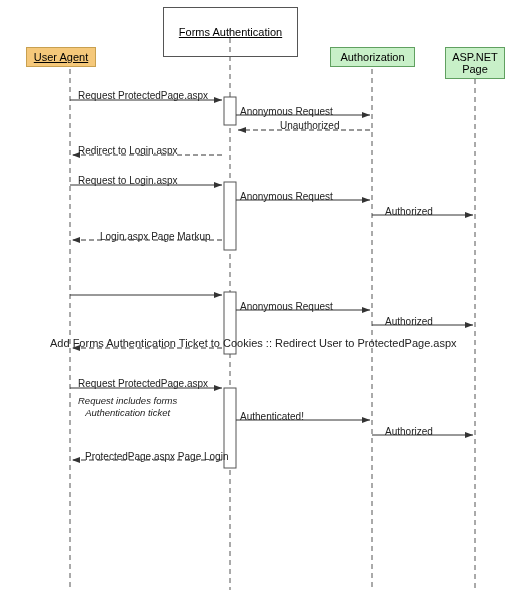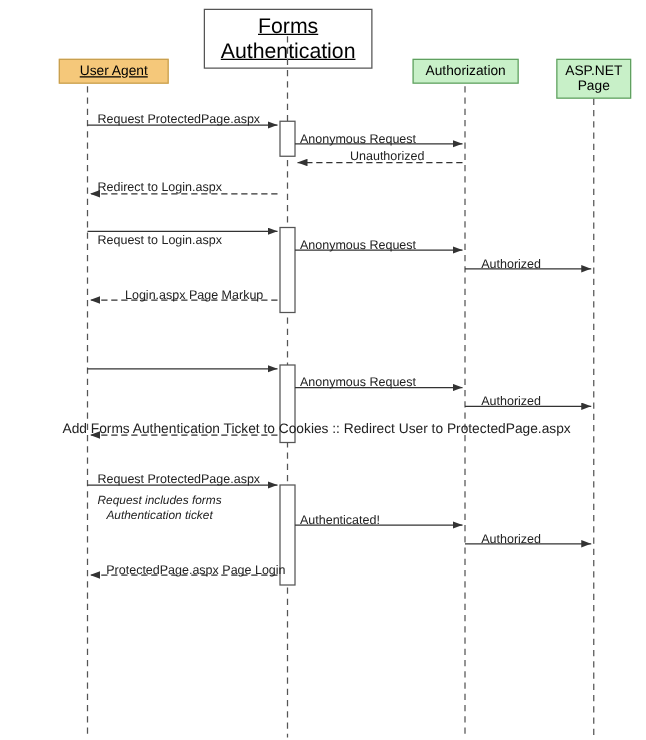--- a/index.html
+++ b/index.html
@@ -40,22 +40,22 @@
       position: absolute;
       top: 0;
       left: 0;
       width: 517px;
       height: 592px;
       pointer-events: none;
     }
     .title-box {
       position: absolute;
       border: 1px solid #555;
-      padding: 3px 10px;
-      font-size: 17px;
+      padding: 18px 10px;
+      font-size: 11px;
       background: #fff;
       text-align: center;
       text-decoration: underline;
     }
     .msg-text {
       position: absolute;
       font-size: 10px;
       color: #222;
       white-space: nowrap;
     }
@@ -65,21 +65,21 @@
   </style>
 </head>
 <body>
 
 <div class="diagram">
 
   <div class="title-box" style="left:163px; top:7px; width:135px;">
     <span>Forms Authentication</span>
   </div>
 
-  <div class="actor-box orange" style="left:47px; top:47px; width:88px;">
+  <div class="actor-box orange" style="left:26px; top:47px; width:70px;">
     <span style="text-decoration:underline;">User Agent</span>
   </div>
 
   <div class="actor-box green" style="left:330px; top:47px; width:85px;">
     <span>Authorization</span>
   </div>
 
   <div class="actor-box green" style="left:445px; top:47px; width:60px; padding:3px 4px;">
     <span>ASP.NET<br>Page</span>
   </div>
@@ -142,21 +142,21 @@
   </svg>
 
   <div class="msg-text" style="left:78px; top:90px;">Request ProtectedPage.aspx</div>
 
   <div class="msg-text" style="left:240px; top:106px;">Anonymous Request</div>
 
   <div class="msg-text" style="left:280px; top:120px;">Unauthorized</div>
 
   <div class="msg-text" style="left:78px; top:145px;">Redirect to Login.aspx</div>
 
-  <div class="msg-text" style="left:78px; top:175px;margin-top:12px;">Request to Login.aspx</div>
+  <div class="msg-text" style="left:78px; top:175px;">Request to Login.aspx</div>
 
   <div class="msg-text" style="left:240px; top:191px;">Anonymous Request</div>
 
   <div class="msg-text" style="left:385px; top:206px;">Authorized</div>
 
   <div class="msg-text" style="left:100px; top:231px;">Login.aspx Page Markup</div>
 
 
   <div class="msg-text" style="left:240px; top:301px;">Anonymous Request</div>
 

